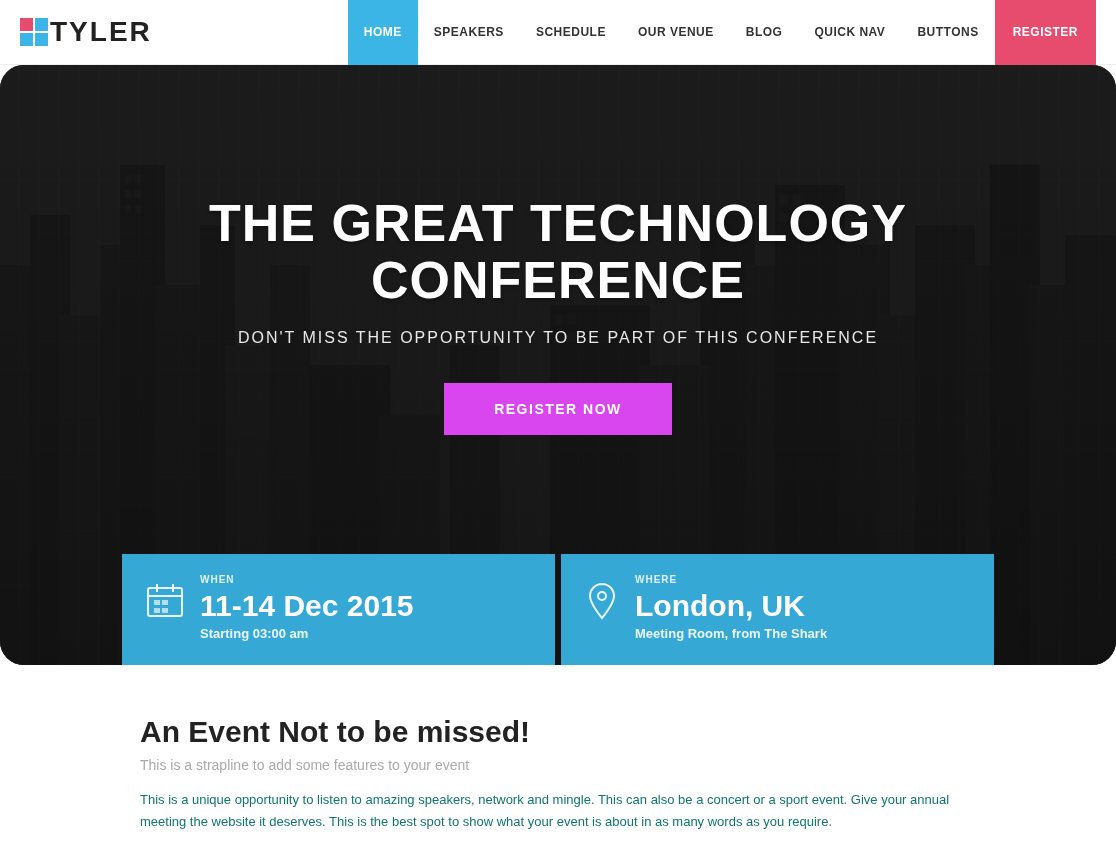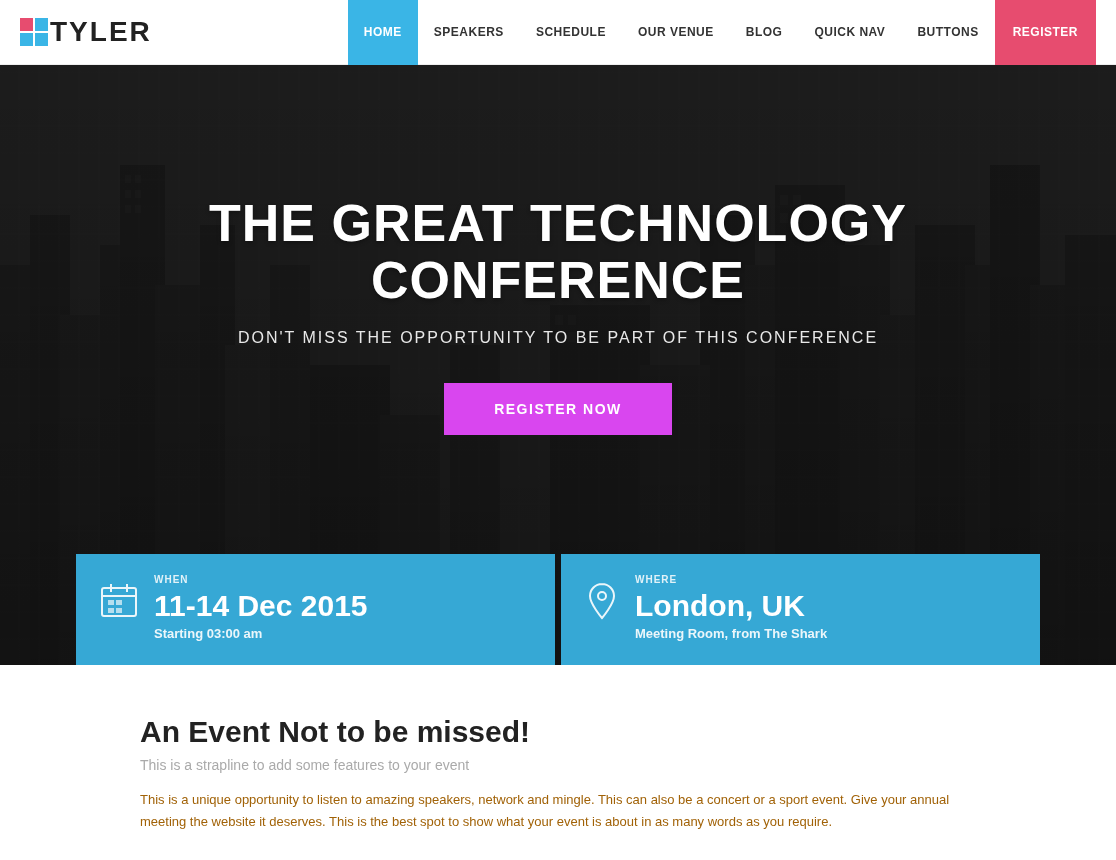--- a/index.html
+++ b/index.html
@@ -63,20 +63,21 @@
     .hero {
       position: relative;
       width: 100%;
       height: 600px;
       background: #222;
       overflow: hidden;
       display: flex;
       flex-direction: column;
       align-items: center;
       justify-content: center;
+      border-radius: 24px;
     }
     .hero-bg {
       position: absolute;
       inset: 0;
       background: linear-gradient(rgba(0,0,0,0.55), rgba(0,0,0,0.65));
       z-index: 1;
     }
     
     .hero-city {
       position: absolute;
@@ -128,21 +129,21 @@
       cursor: pointer;
       text-transform: uppercase;
     }
 
     
     .info-boxes {
       position: absolute;
       bottom: 0;
       left: 50%;
       transform: translateX(-50%);
-      width: 964px;
+      width: 872px;
       display: flex;
       gap: 6px;
       z-index: 2;
     }
     .info-box {
       flex: 1;
       background: rgba(58, 181, 230, 0.92);
       padding: 20px 24px 24px 24px;
       display: flex;
       align-items: flex-start;
@@ -185,21 +186,21 @@
       color: #222;
       margin-bottom: 8px;
     }
     .event-strapline {
       font-size: 14px;
       color: #aaa;
       margin-bottom: 16px;
     }
     .event-desc {
       font-size: 13px;
-      color: #a16207;
+      color: #0f766e;
       line-height: 1.7;
       margin-bottom: 40px;
     }
   </style>
 </head>
 <body>
 
 <header class="header">
   <div class="logo">
     <div class="logo-icon">

